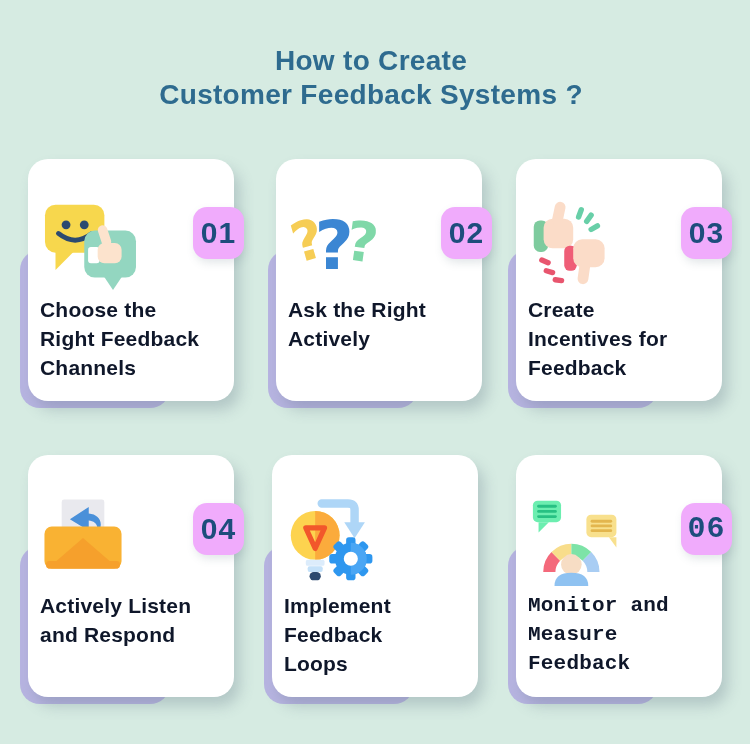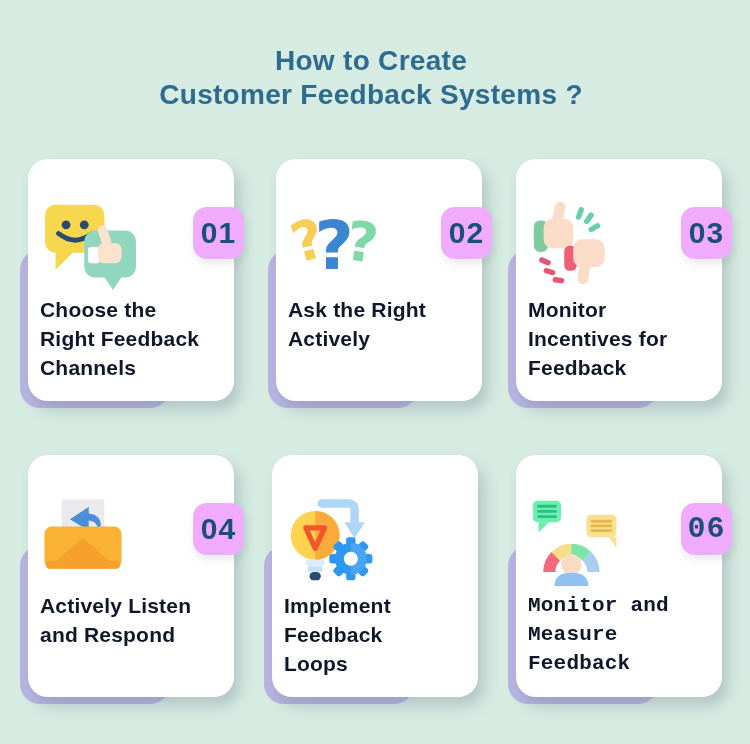--- a/index.html
+++ b/index.html
@@ -115,21 +115,21 @@
             <path d="M28,90 L35,91"></path>
         </g>
         <rect x="4" y="24" width="16" height="35" rx="7" fill="#7ecb9e"></rect>
         <rect x="15" y="22" width="33" height="33" rx="10" fill="#fbdcc8"></rect>
         <rect x="26" y="3" width="12" height="27" rx="6" fill="#fbdcc8" transform="rotate(12 32 16)"></rect>
         <rect x="38" y="52" width="14" height="28" rx="6" fill="#ef5e77"></rect>
         <rect x="48" y="45" width="35" height="31" rx="10" fill="#fbdcc8"></rect>
         <rect x="54" y="68" width="12" height="27" rx="6" fill="#fbdcc8" transform="rotate(8 60 81)"></rect>
       </svg>
     </div>
-    <div class="card-label">Monitor
+    <div class="card-label">Create
 Incentives for
 Feedback</div>
   </div>
 </div>
 
 <div class="card" style="left:28px;top:455px;">
   <div class="card-accent"></div>
   <div class="card-body">
     <div class="badge">
       <span>04</span>

